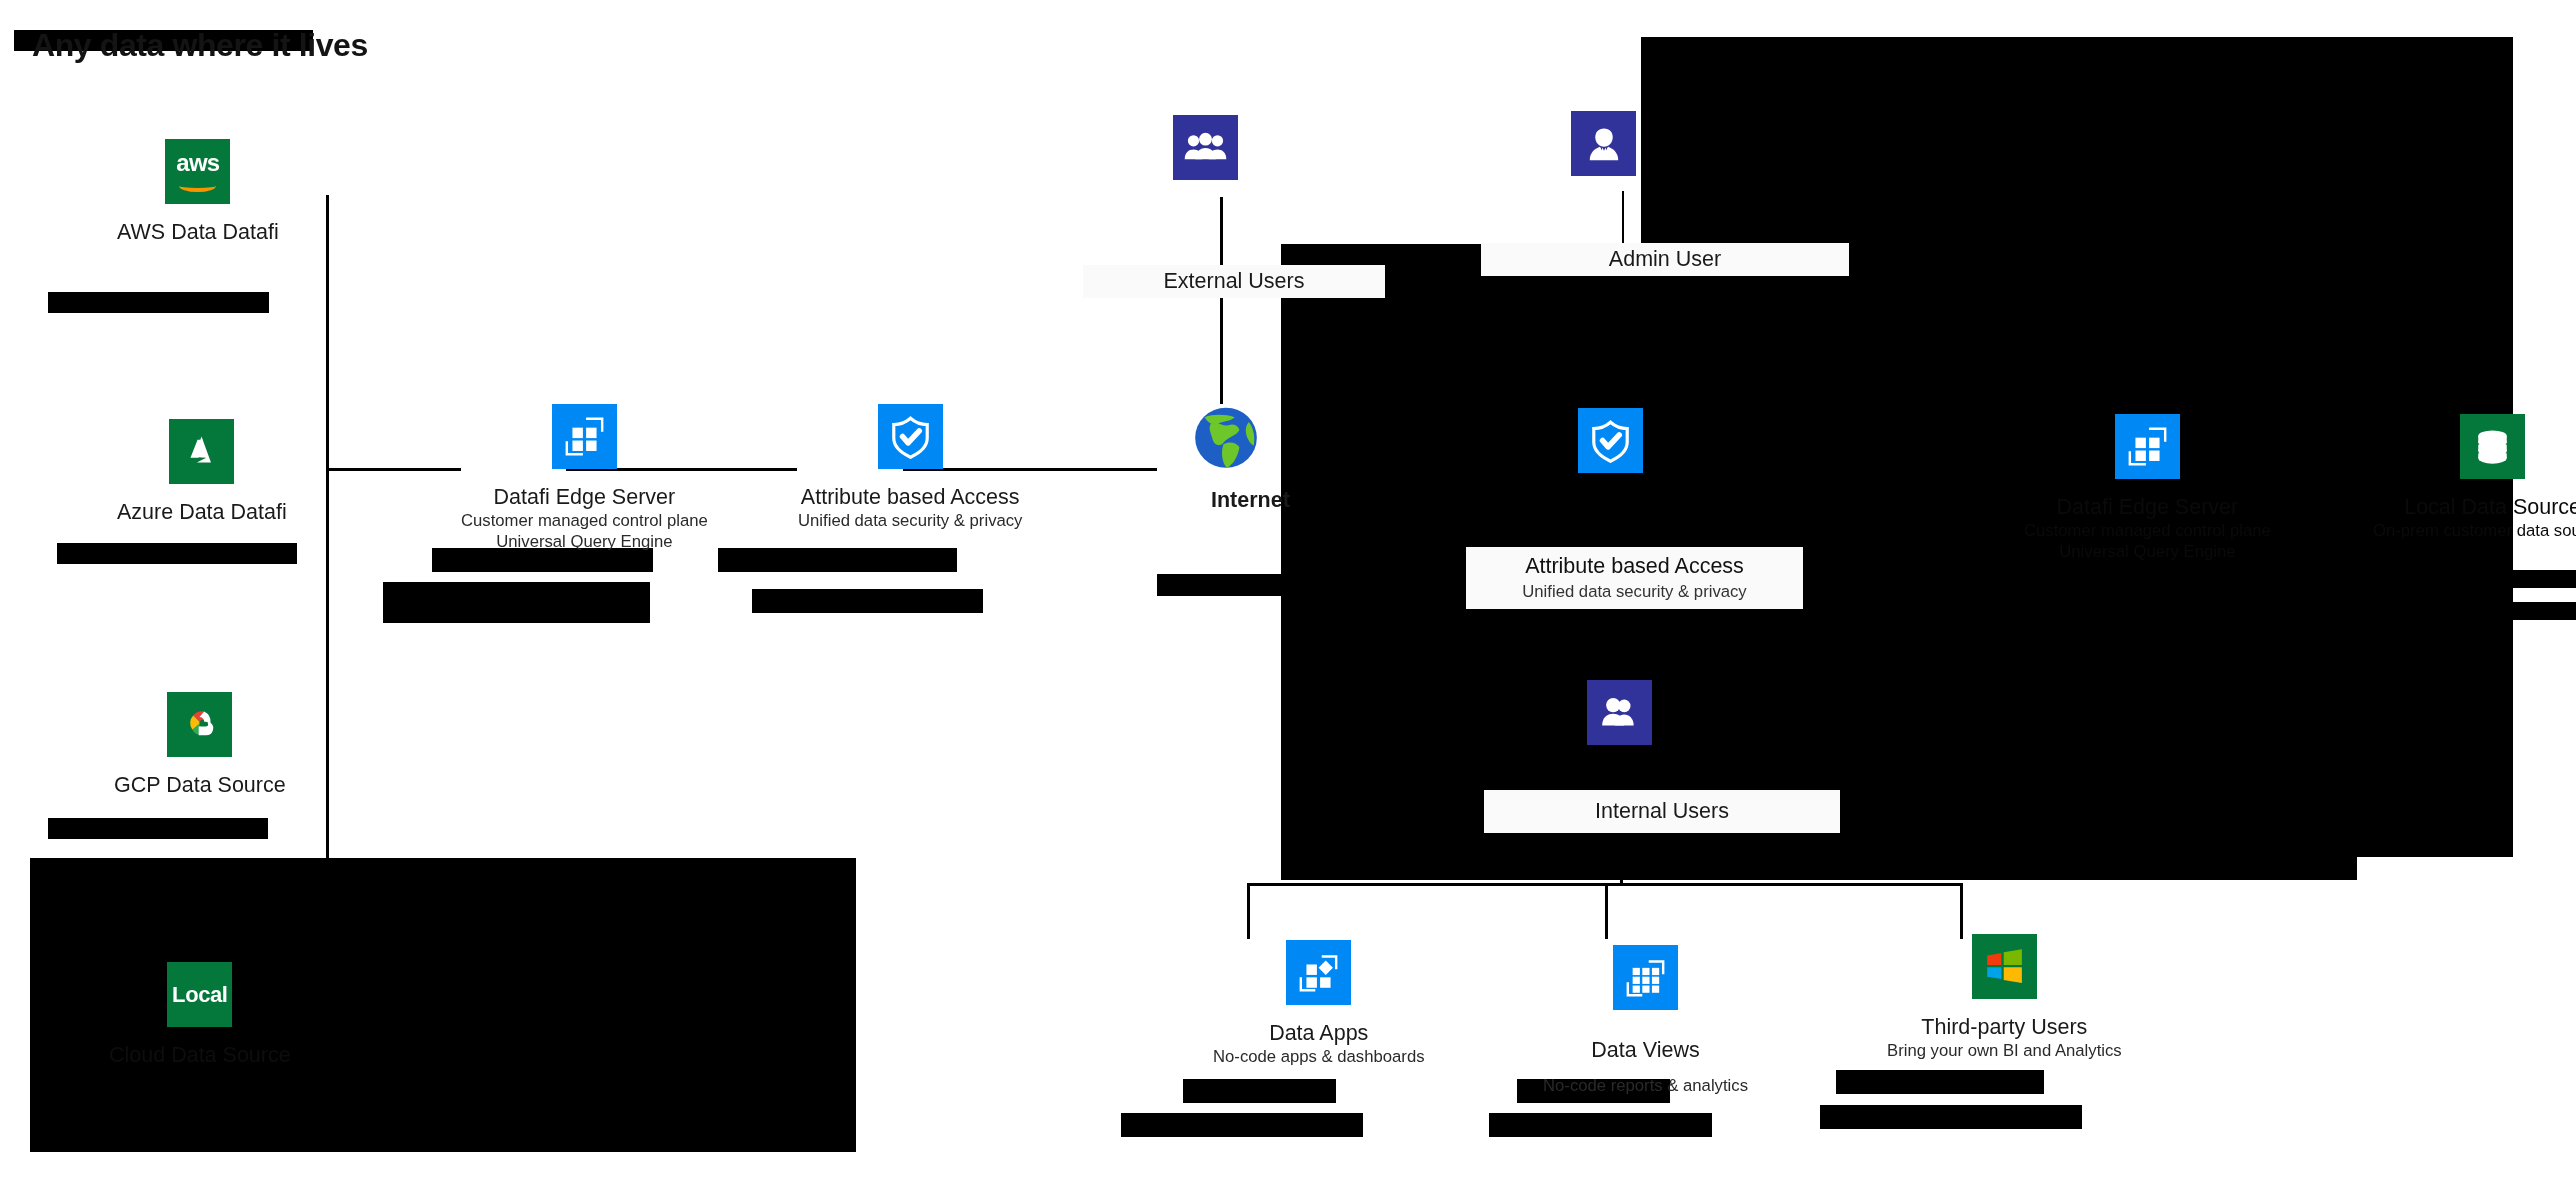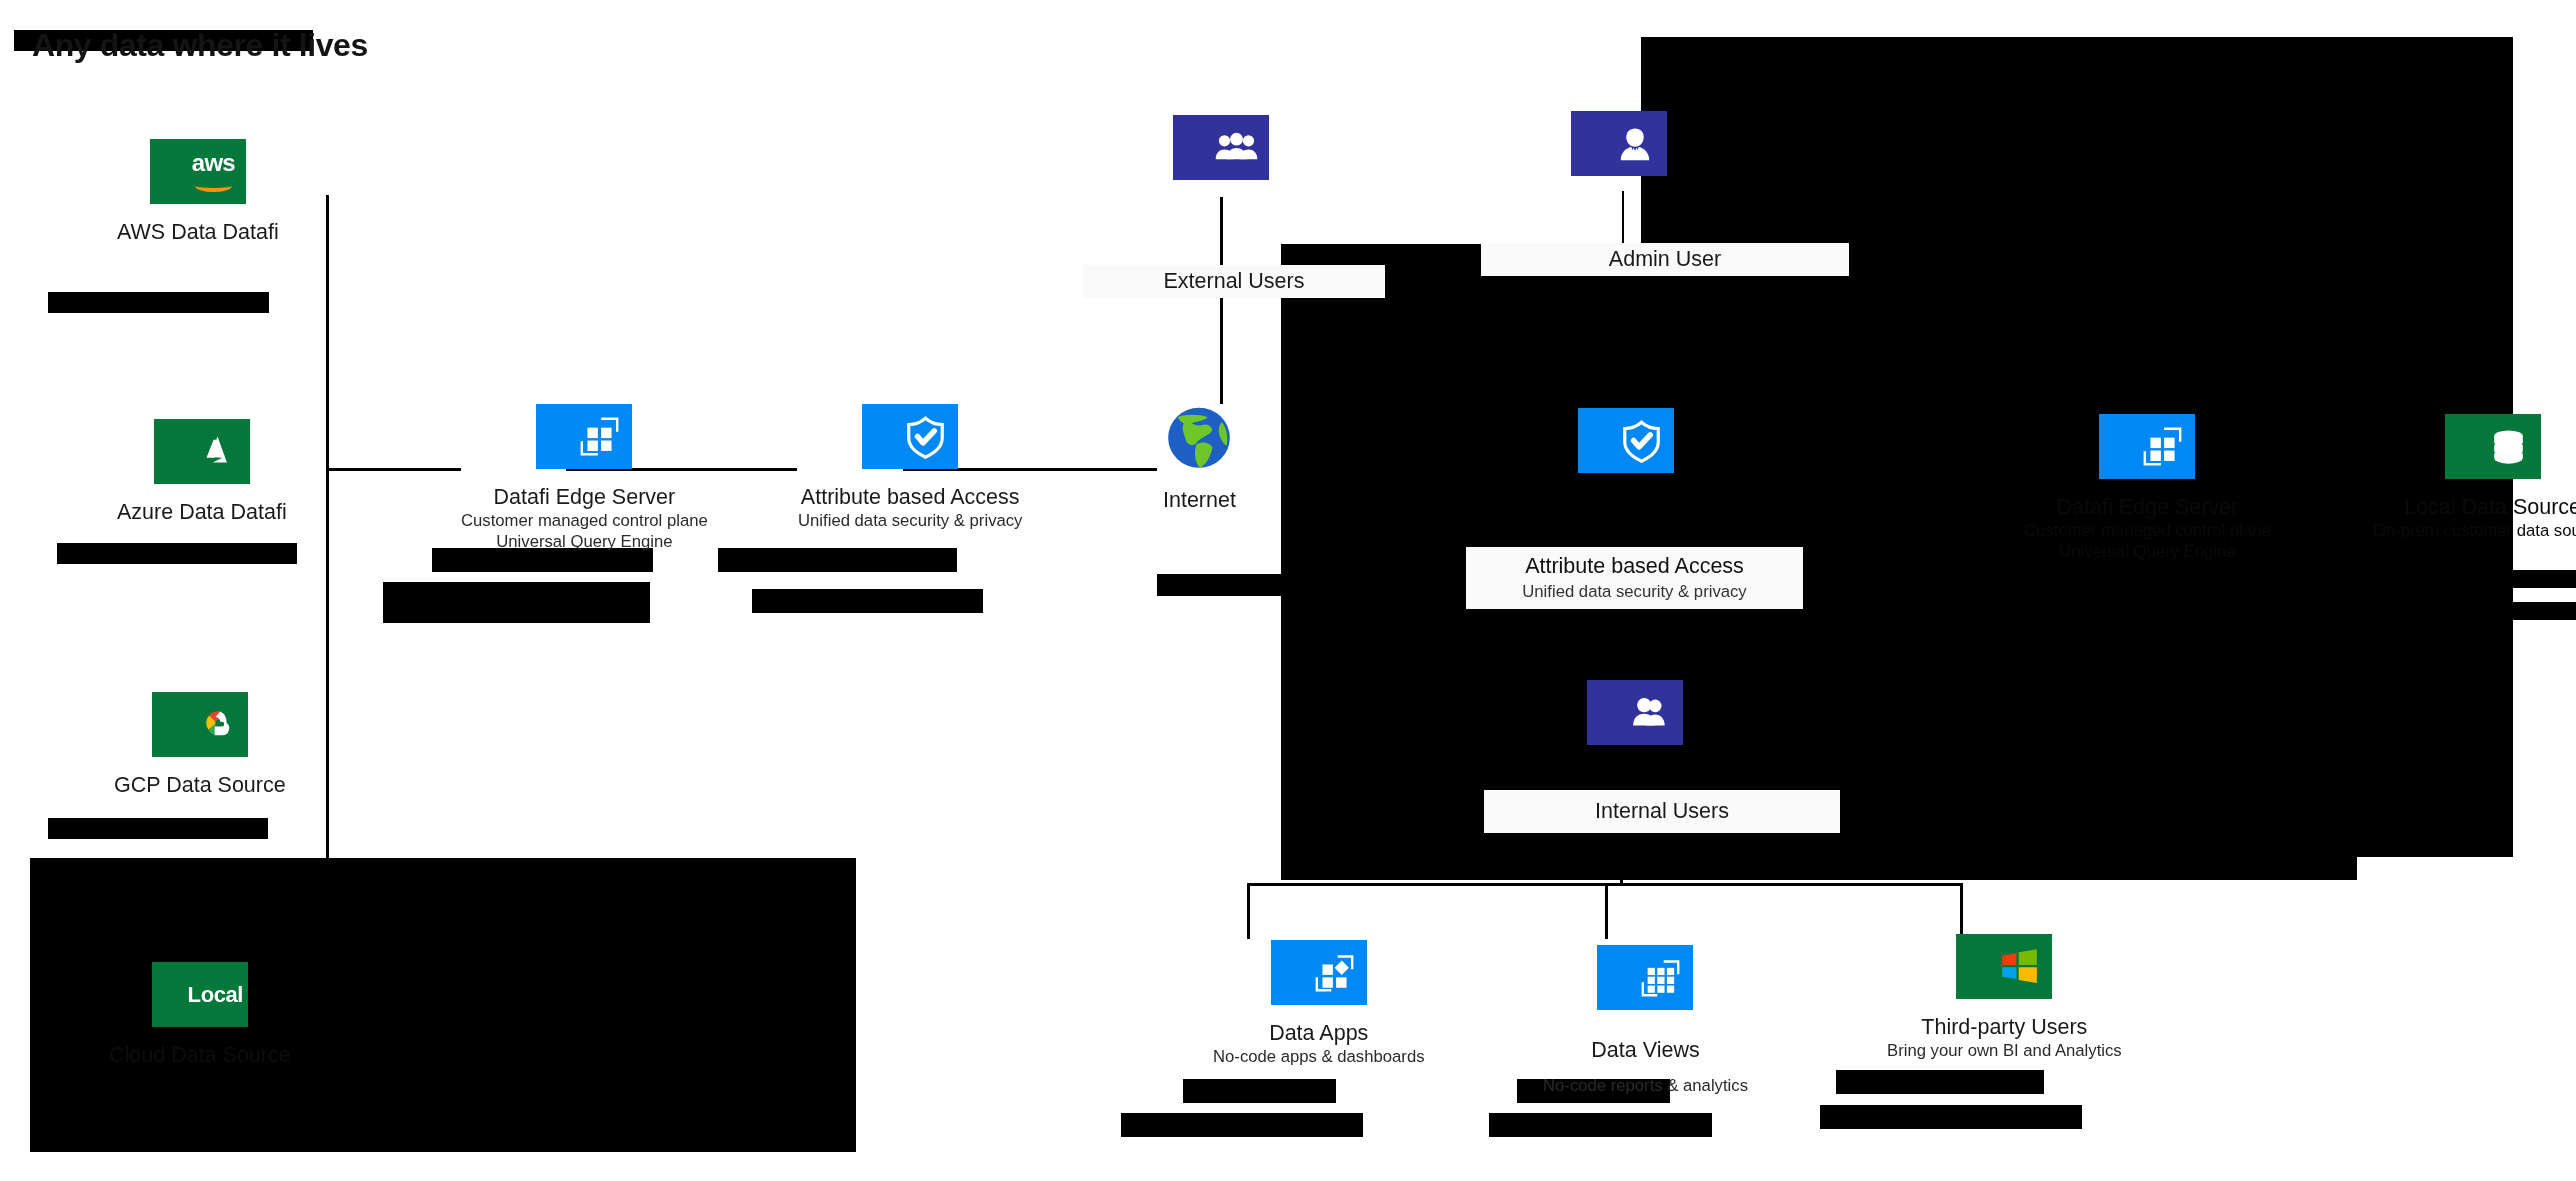--- a/index.html
+++ b/index.html
@@ -6,21 +6,21 @@
   body{width:2576px;height:1182px;position:relative;overflow:hidden;
        font-family:"Liberation Sans","DejaVu Sans",sans-serif;color:#111;}
   .blackbox{position:absolute;background:#000000;}
   .line{position:absolute;background:#000000;}
 
   
   .page-title{position:absolute;font-size:32px;font-weight:bold;letter-spacing:-0.4px;
               color:#141414;white-space:nowrap;}
 
   .node{position:absolute;display:flex;flex-direction:column;align-items:center;}
-  .node .tile{width:65px;height:65px;display:flex;align-items:center;justify-content:center;padding-left:31px;}
+  .node .tile{width:65px;height:65px;display:flex;align-items:center;justify-content:center;}
   .node .ttl{margin-top:16px;font-size:21.5px;color:#1a1a1a;white-space:nowrap;text-align:center;line-height:1.15;}
   .node .sub{margin-top:1.6px;font-size:16.7px;color:#2a2a2a;white-space:nowrap;text-align:center;line-height:1.25;}
   .node .sub span{display:block;}
 
   .tile-green{background:#04773b;}
   .tile-blue{background:#0088f5;}
   .tile-purple{background:#31329a;}
 
   
   .chip{position:absolute;background:#fafafa;display:flex;align-items:center;justify-content:center;
@@ -29,21 +29,21 @@
   .chip.two .c1{font-size:21.5px;color:#111;}
   .chip.two .c2{font-size:16.7px;color:#333;margin-top:2.4px;}
 
   
   .aws-word{color:#fff;font-size:24px;font-weight:bold;letter-spacing:-0.8px;line-height:1;}
   .aws-smile{display:block;width:37px;height:10.3px;margin:2.4px auto 0;
              border-bottom:4px solid #f79400;border-radius:0 0 37px 37px/0 0 12.7px 12.7px;}
   .saas-word{color:#fff;font-size:22px;font-weight:bold;letter-spacing:-0.4px;}
 
   
-  .internet-label{font-weight:normal;font-size:21.5px;color:#0a0a0a;}
+  .internet-label{font-weight:bold;font-size:21.5px;color:#0a0a0a;margin-left:48px;}
 </style>
 </head>
 <body>
 
 <div class="blackbox" style="left:14.3px;  top:30px;  width:299px; height:20.7px;"></div>
 <div class="blackbox" style="left:48px;  top:292px; width:221px; height:20.7px;"></div>
 <div class="blackbox" style="left:57px;  top:543px; width:240px; height:20.7px;"></div>
 <div class="blackbox" style="left:48px;  top:818px;width:220px; height:20.7px;"></div>
 <div class="blackbox" style="left:30px;  top:858px;width:826px;height:294px;"></div>
 

